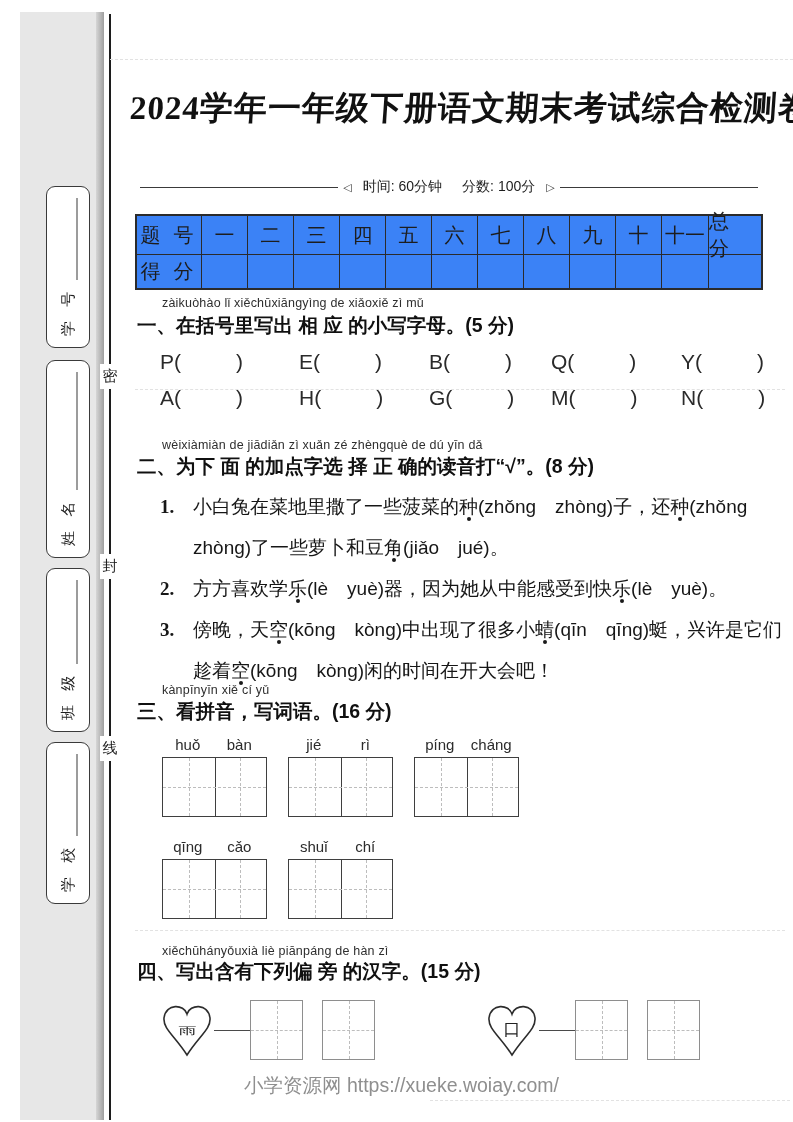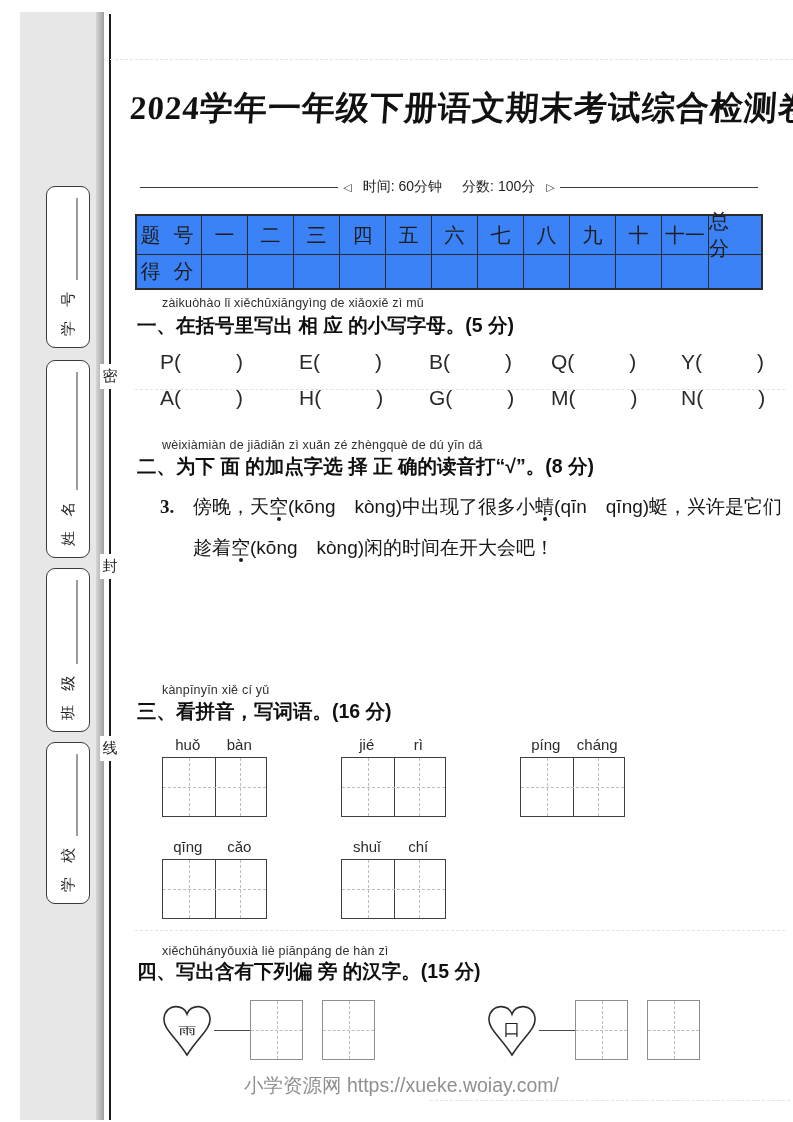--- a/index.html
+++ b/index.html
@@ -50,21 +50,21 @@
   
   .q2-items { position:absolute; left:160px; top:486px; width:616px; font-size:19px; }
   .q2-item { position:relative; }
   .q2-line { padding-left:33px; line-height:41px; white-space:nowrap; color:#161616; }
   .q2-num { display:inline-block; width:33px; margin-left:-33px; font-weight:bold;
     font-family:"Liberation Serif", serif; }
   .dotchar { position:relative; }
   .dotchar::after { content:""; position:absolute; left:50%; transform:translateX(-50%);
     bottom:-4px; width:4px; height:4px; border-radius:50%; background:#1a1a1a; }
   
-  .word-row { position:absolute; left:162px; display:flex; gap:76px; }
+  .word-row { position:absolute; left:162px; display:flex; gap:23px; }
   .word-group { width:103px; }
   .word-pinyin { display:flex; font-size:15px; color:#2b2b2b; margin-bottom:4px; }
   .word-pinyin span { width:50%; text-align:center; white-space:nowrap; }
   .tzbox2 { position:relative; width:103px; height:58px; border:1.5px solid #3f3f3f; background:#fff; }
   .tz-mid { position:absolute; top:0; bottom:0; left:50%; border-left:1.4px solid #3f3f3f; }
   .tz-vd { position:absolute; top:0; bottom:0; border-left:1px dashed #bdbdbd; }
   .tz-hd { position:absolute; left:0; right:0; top:50%; border-top:1px dashed #bdbdbd; }
   
   .q4-groups { position:absolute; left:160px; top:1000px; width:616px; height:66px; }
   .q4-group { position:absolute; top:0; display:flex; align-items:center; }
@@ -173,20 +173,27 @@
       <span class="letter-group" style="left: 279px;">G(<span class="lgap"></span>)</span>
       <span class="letter-group" style="left: 401px;">M(<span class="lgap"></span>)</span>
       <span class="letter-group" style="left: 531px;">N(<span class="lgap"></span>)</span>
     </div>
   </div>
 
 <div class="pinyin-line" style="left:162px;top:438px">wèixiàmiàn de jiādiǎn zì xuǎn zé zhèngquè de dú yīn dǎ</div>
 <div class="q-heading" style="left:137px;top:453px">二、为下 面 的加点字选 择 正 确的读音打“√”。(8 分)</div>
 <div class="q2-items">
     <div class="q2-item">
+      <div class="q2-line"><span class="q2-num">1.</span>小白兔在菜地里撒了一些菠菜的<span class="dotchar">种</span>(zhǒng　zhòng)子，还<span class="dotchar">种</span>(zhǒng</div>
+      <div class="q2-line">zhòng)了一些萝卜和豆<span class="dotchar">角</span>(jiǎo　jué)。</div>
+    </div>
+    <div class="q2-item">
+      <div class="q2-line"><span class="q2-num">2.</span>方方喜欢学<span class="dotchar">乐</span>(lè　yuè)器，因为她从中能感受到快<span class="dotchar">乐</span>(lè　yuè)。</div>
+    </div>
+    <div class="q2-item">
       <div class="q2-line"><span class="q2-num">3.</span>傍晚，天<span class="dotchar">空</span>(kōng　kòng)中出现了很多小<span class="dotchar">蜻</span>(qīn　qīng)蜓，兴许是它们</div>
       <div class="q2-line">趁着<span class="dotchar">空</span>(kōng　kòng)闲的时间在开大会吧！</div>
     </div>
   </div>
 
 <div class="pinyin-line" style="left:162px;top:683px">kànpīnyīn xiě cí yǔ</div>
 <div class="q-heading" style="left:137px;top:698px">三、看拼音，写词语。(16 分)</div>
 <div class="word-row" style="top:736px">
     <div class="word-group">
       <div class="word-pinyin">

